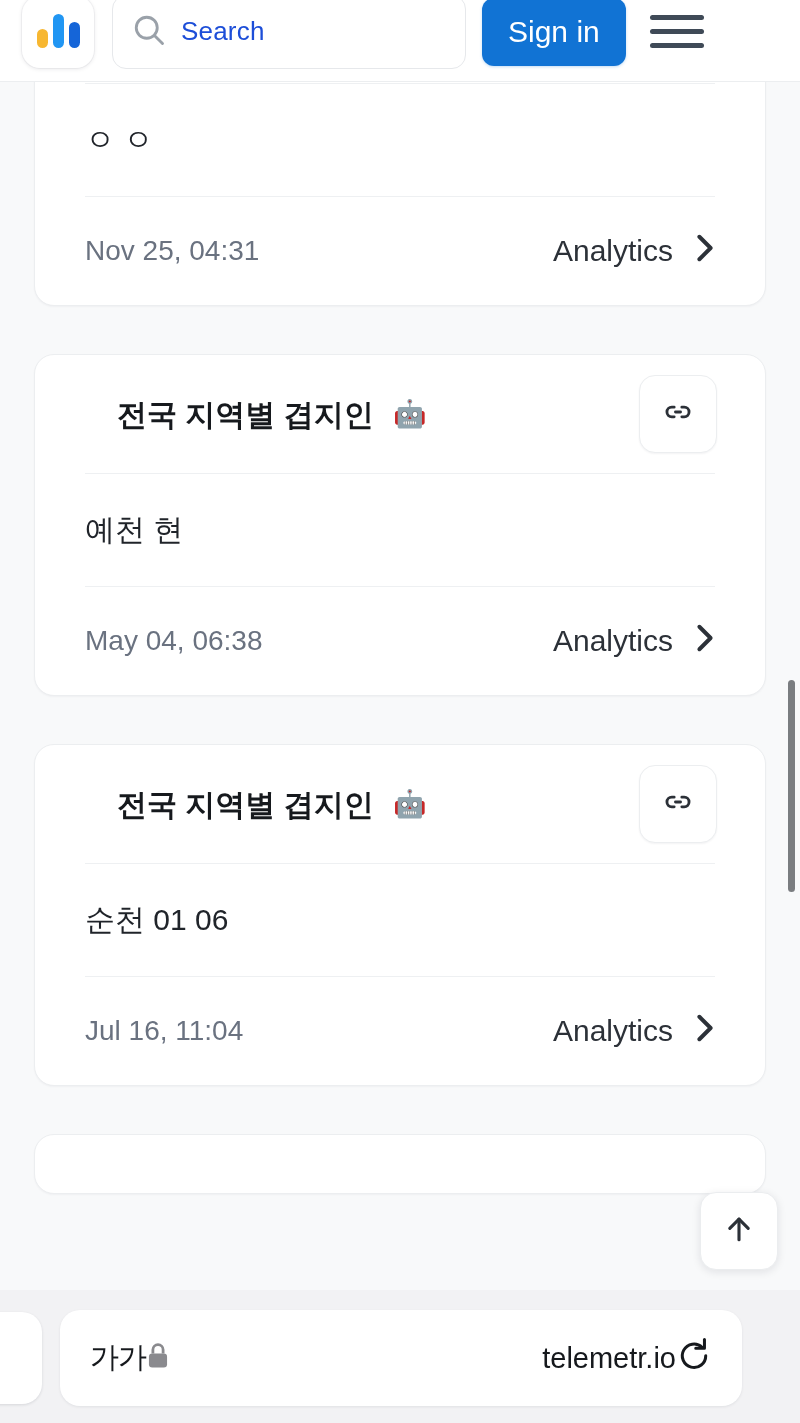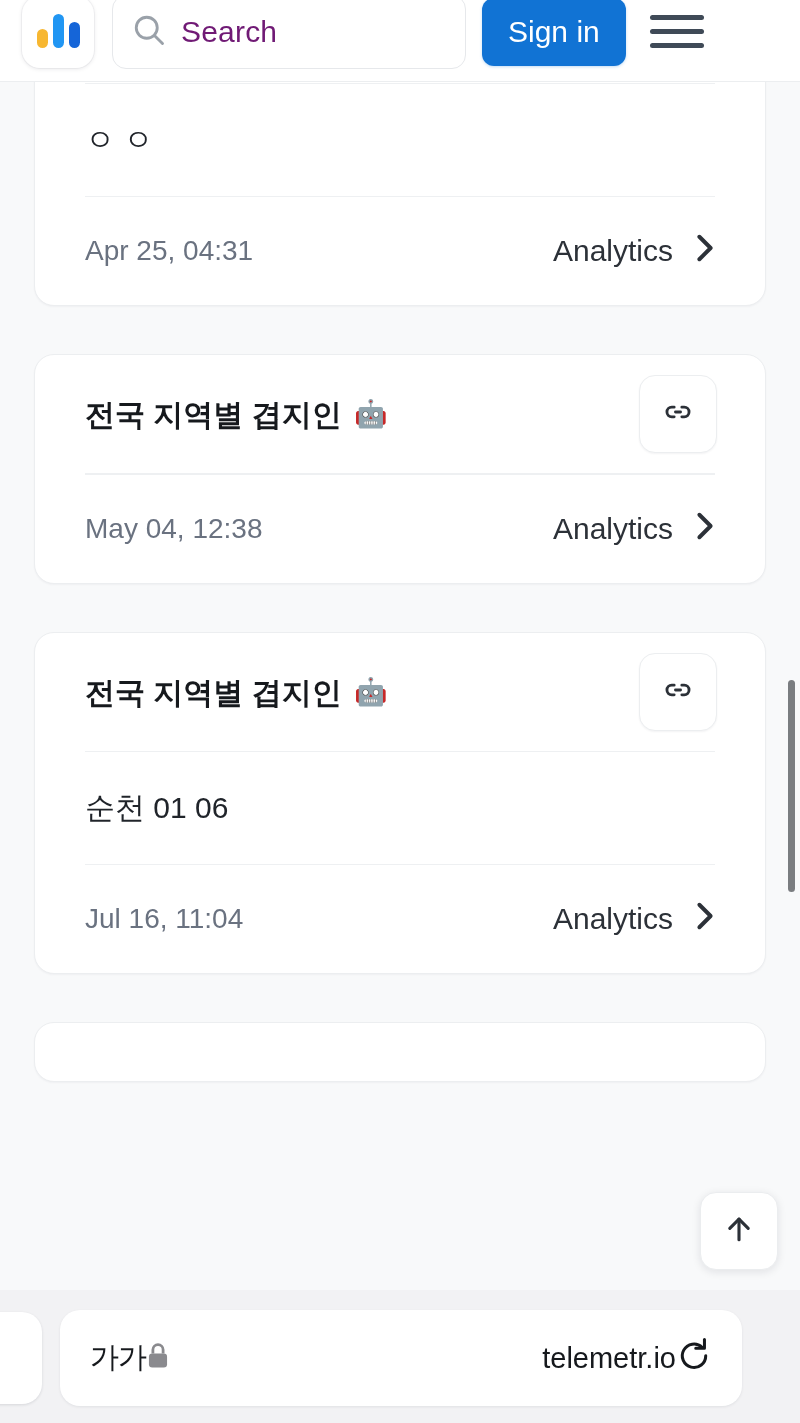--- a/index.html
+++ b/index.html
@@ -63,22 +63,22 @@
     border-radius: 14px;
     background: #ffffff;
     display: flex;
     align-items: center;
     padding: 0 18px;
     gap: 14px;
     margin-left: 2px;
   }
   .search-icon { flex: 0 0 auto; display: block; }
   .search-ph {
-    font-size: 30px;
-    color: #701a75;
+    font-size: 26px;
+    color: #1d4ed8;
     letter-spacing: .2px;
     white-space: nowrap;
   }
 
   .signin-btn {
     flex: 0 0 auto;
     height: 68px;
     padding: 0 26px;
     border: none;
     border-radius: 12px;
@@ -136,22 +136,23 @@
     align-items: center;
     min-height: 118px;
     padding: 0 46px 0 48px;
   }
   .card-title {
     font-size: 30px;
     font-weight: bold;
     color: #16191d;
     display: flex;
     align-items: center;
-    gap: 13px;
+    gap: 20px;
     line-height: 1.3;
+    margin-left: 32px;
   }
   .robot-emoji { font-size: 27px; line-height: 1; }
 
   .link-btn {
     position: absolute;
     right: 46px;
     top: 50%;
     transform: translateY(-50%);
     width: 78px;
     height: 78px;
@@ -320,21 +321,21 @@
   </div>
 
   <div class="feed">
 
     <div class="card clipped">
       <div class="card-head"></div>
       <div class="divider"></div>
       <div class="card-body">ㅇ ㅇ</div>
       <div class="divider"></div>
       <div class="card-foot">
-        <span class="timestamp">Apr 25, 04:31</span>
+        <span class="timestamp">Nov 25, 04:31</span>
         <span class="analytics-link">
           <span>Analytics</span>
           <span class="chev">
             <svg width="20" height="30" viewBox="0 0 10 16" fill="none" stroke="#2c3138" stroke-width="2.1" stroke-linecap="round" stroke-linejoin="round">
               <polyline points="2,2 8,8 2,14"></polyline>
             </svg>
           </span>
         </span>
       </div>
     </div>
@@ -349,23 +350,24 @@
           <span>
             <svg width="34" height="34" viewBox="0 0 24 24" fill="none" stroke="#2c3138" stroke-width="2" stroke-linecap="round">
               <path d="M10.2 12h3.6"></path>
               <path d="M9.3 8.6H7.6a3.4 3.4 0 0 0 0 6.8h1.7"></path>
               <path d="M14.7 8.6h1.7a3.4 3.4 0 0 1 0 6.8h-1.7"></path>
             </svg>
           </span>
         </div>
       </div>
       <div class="divider"></div>
+      <div class="card-body">예천 현</div>
       <div class="divider"></div>
       <div class="card-foot">
-        <span class="timestamp">May 04, 12:38</span>
+        <span class="timestamp">May 04, 06:38</span>
         <span class="analytics-link">
           <span>Analytics</span>
           <span class="chev">
             <svg width="20" height="30" viewBox="0 0 10 16" fill="none" stroke="#2c3138" stroke-width="2.1" stroke-linecap="round" stroke-linejoin="round">
               <polyline points="2,2 8,8 2,14"></polyline>
             </svg>
           </span>
         </span>
       </div>
     </div>

